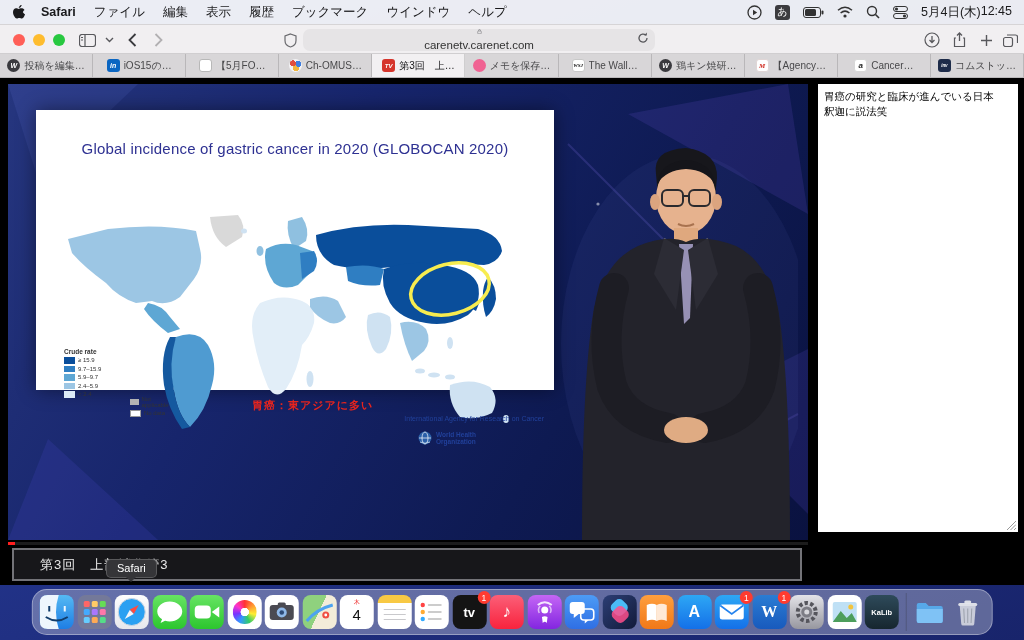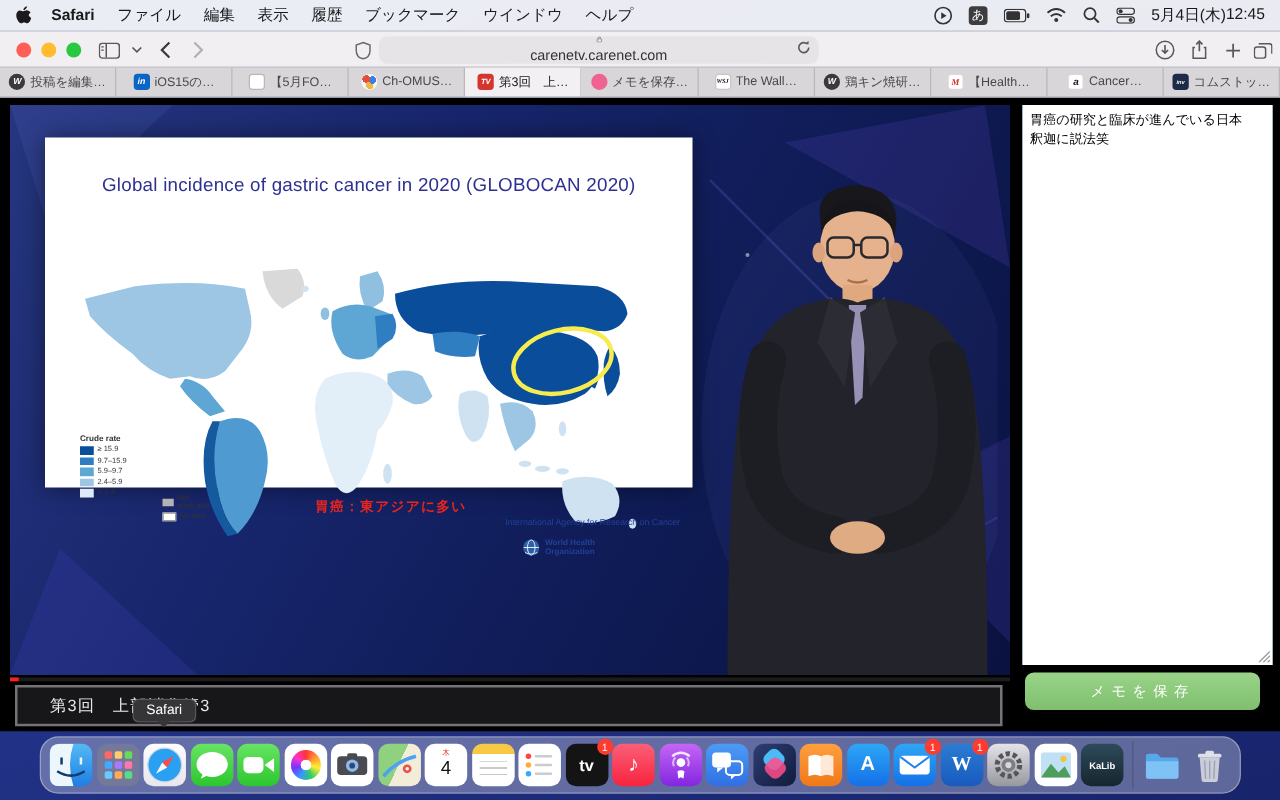--- a/index.html
+++ b/index.html
@@ -337,21 +337,21 @@
     <div class="tab">
         <span class="fav f7">
           <i>W</i>
         </span>
         <span class="tab-label">鶏キン焼研…</span>
       </div>
     <div class="tab">
         <span class="fav f8">
           <i>M</i>
         </span>
-        <span class="tab-label">【Health…</span>
+        <span class="tab-label">【Agency…</span>
       </div>
     <div class="tab">
         <span class="fav f9">
           <i>a</i>
         </span>
         <span class="tab-label">Cancer…</span>
       </div>
     <div class="tab">
         <span class="fav f10">
           <i>inv</i>
@@ -488,21 +488,20 @@
 
     <div class="notes-panel">
       <textarea style="">胃癌の研究と臨床が進んでいる日本
 釈迦に説法笑</textarea>
       <svg class="resize-handle" width="9" height="9" viewBox="0 0 9 9">
         <line x1="0" y1="9" x2="9" y2="0" stroke="#999" stroke-width="1"></line>
         <line x1="3.5" y1="9" x2="9" y2="3.5" stroke="#999" stroke-width="1"></line>
         <line x1="7" y1="9" x2="9" y2="7" stroke="#999" stroke-width="1"></line>
       </svg>
     </div>
-    <button class="save-btn">メモを保存</button>
   </div>
 
   <div class="dock-tooltip">Safari</div>
 
   <div class="dock">
     <div class="di i-finder">
       <svg viewBox="0 0 34 34">
           <path d="M0 8 Q0 0 8 0 L19 0 Q13.5 17 19 34 L8 34 Q0 34 0 26 Z" fill="#eef6fd"></path>
           <line x1="9.5" y1="11" x2="9.5" y2="16.5" stroke="#123d6b" stroke-width="2"></line>
           <line x1="25" y1="11" x2="25" y2="16.5" stroke="#eef6fd" stroke-width="2"></line>

